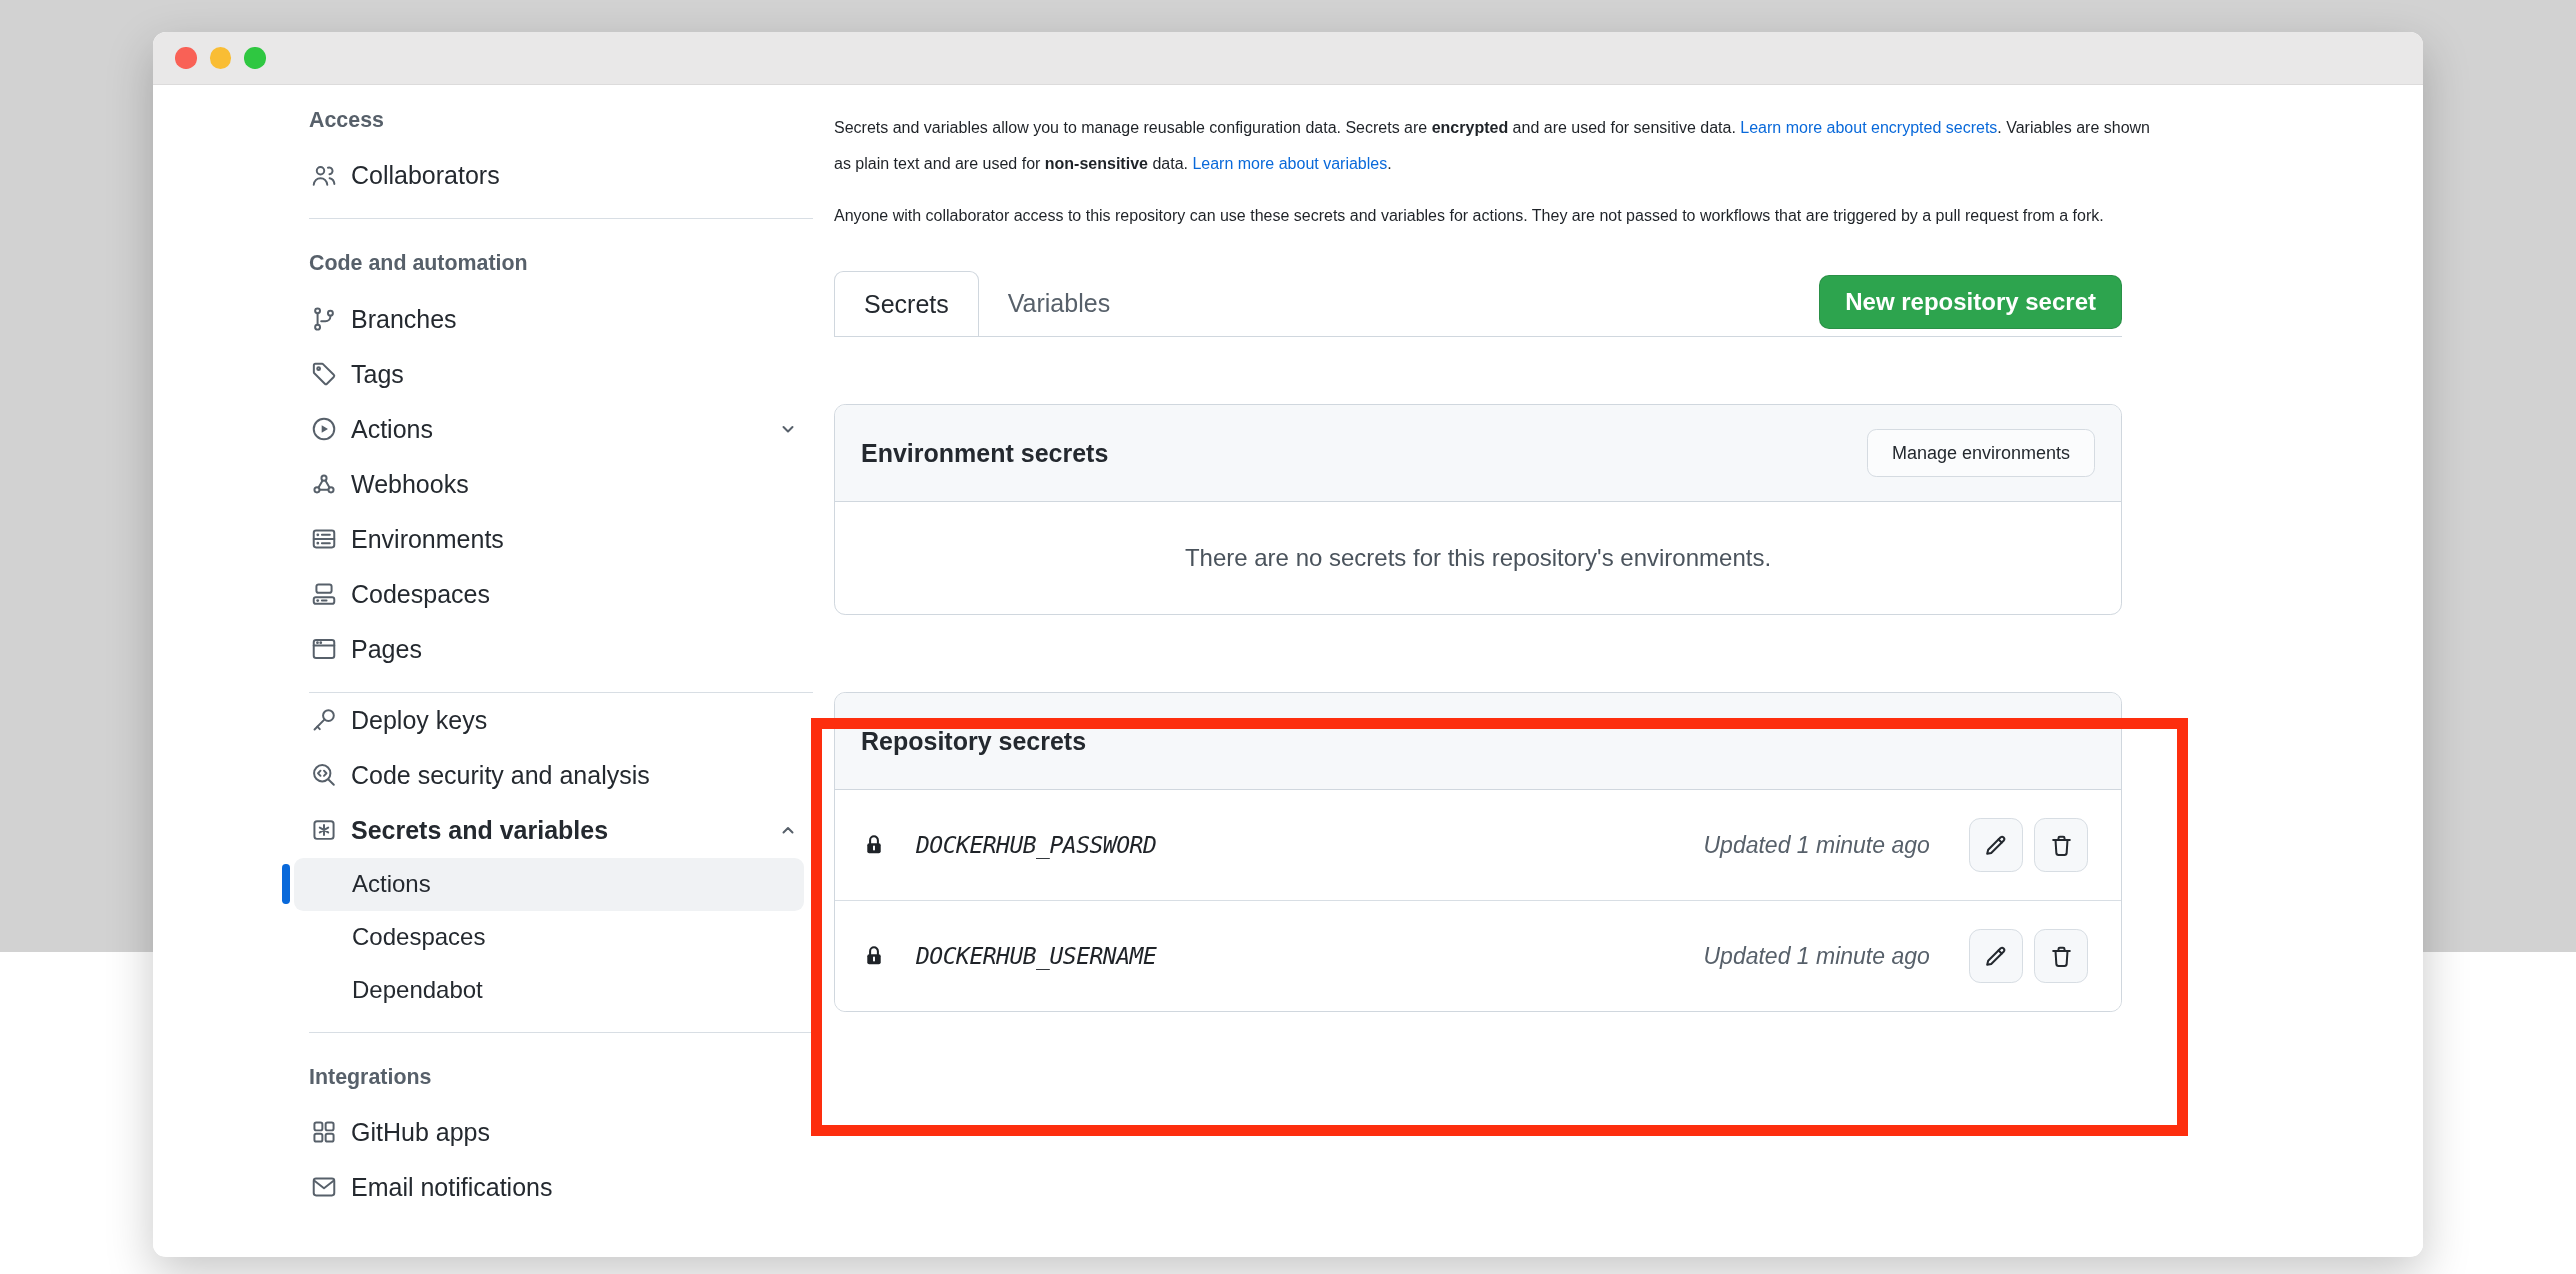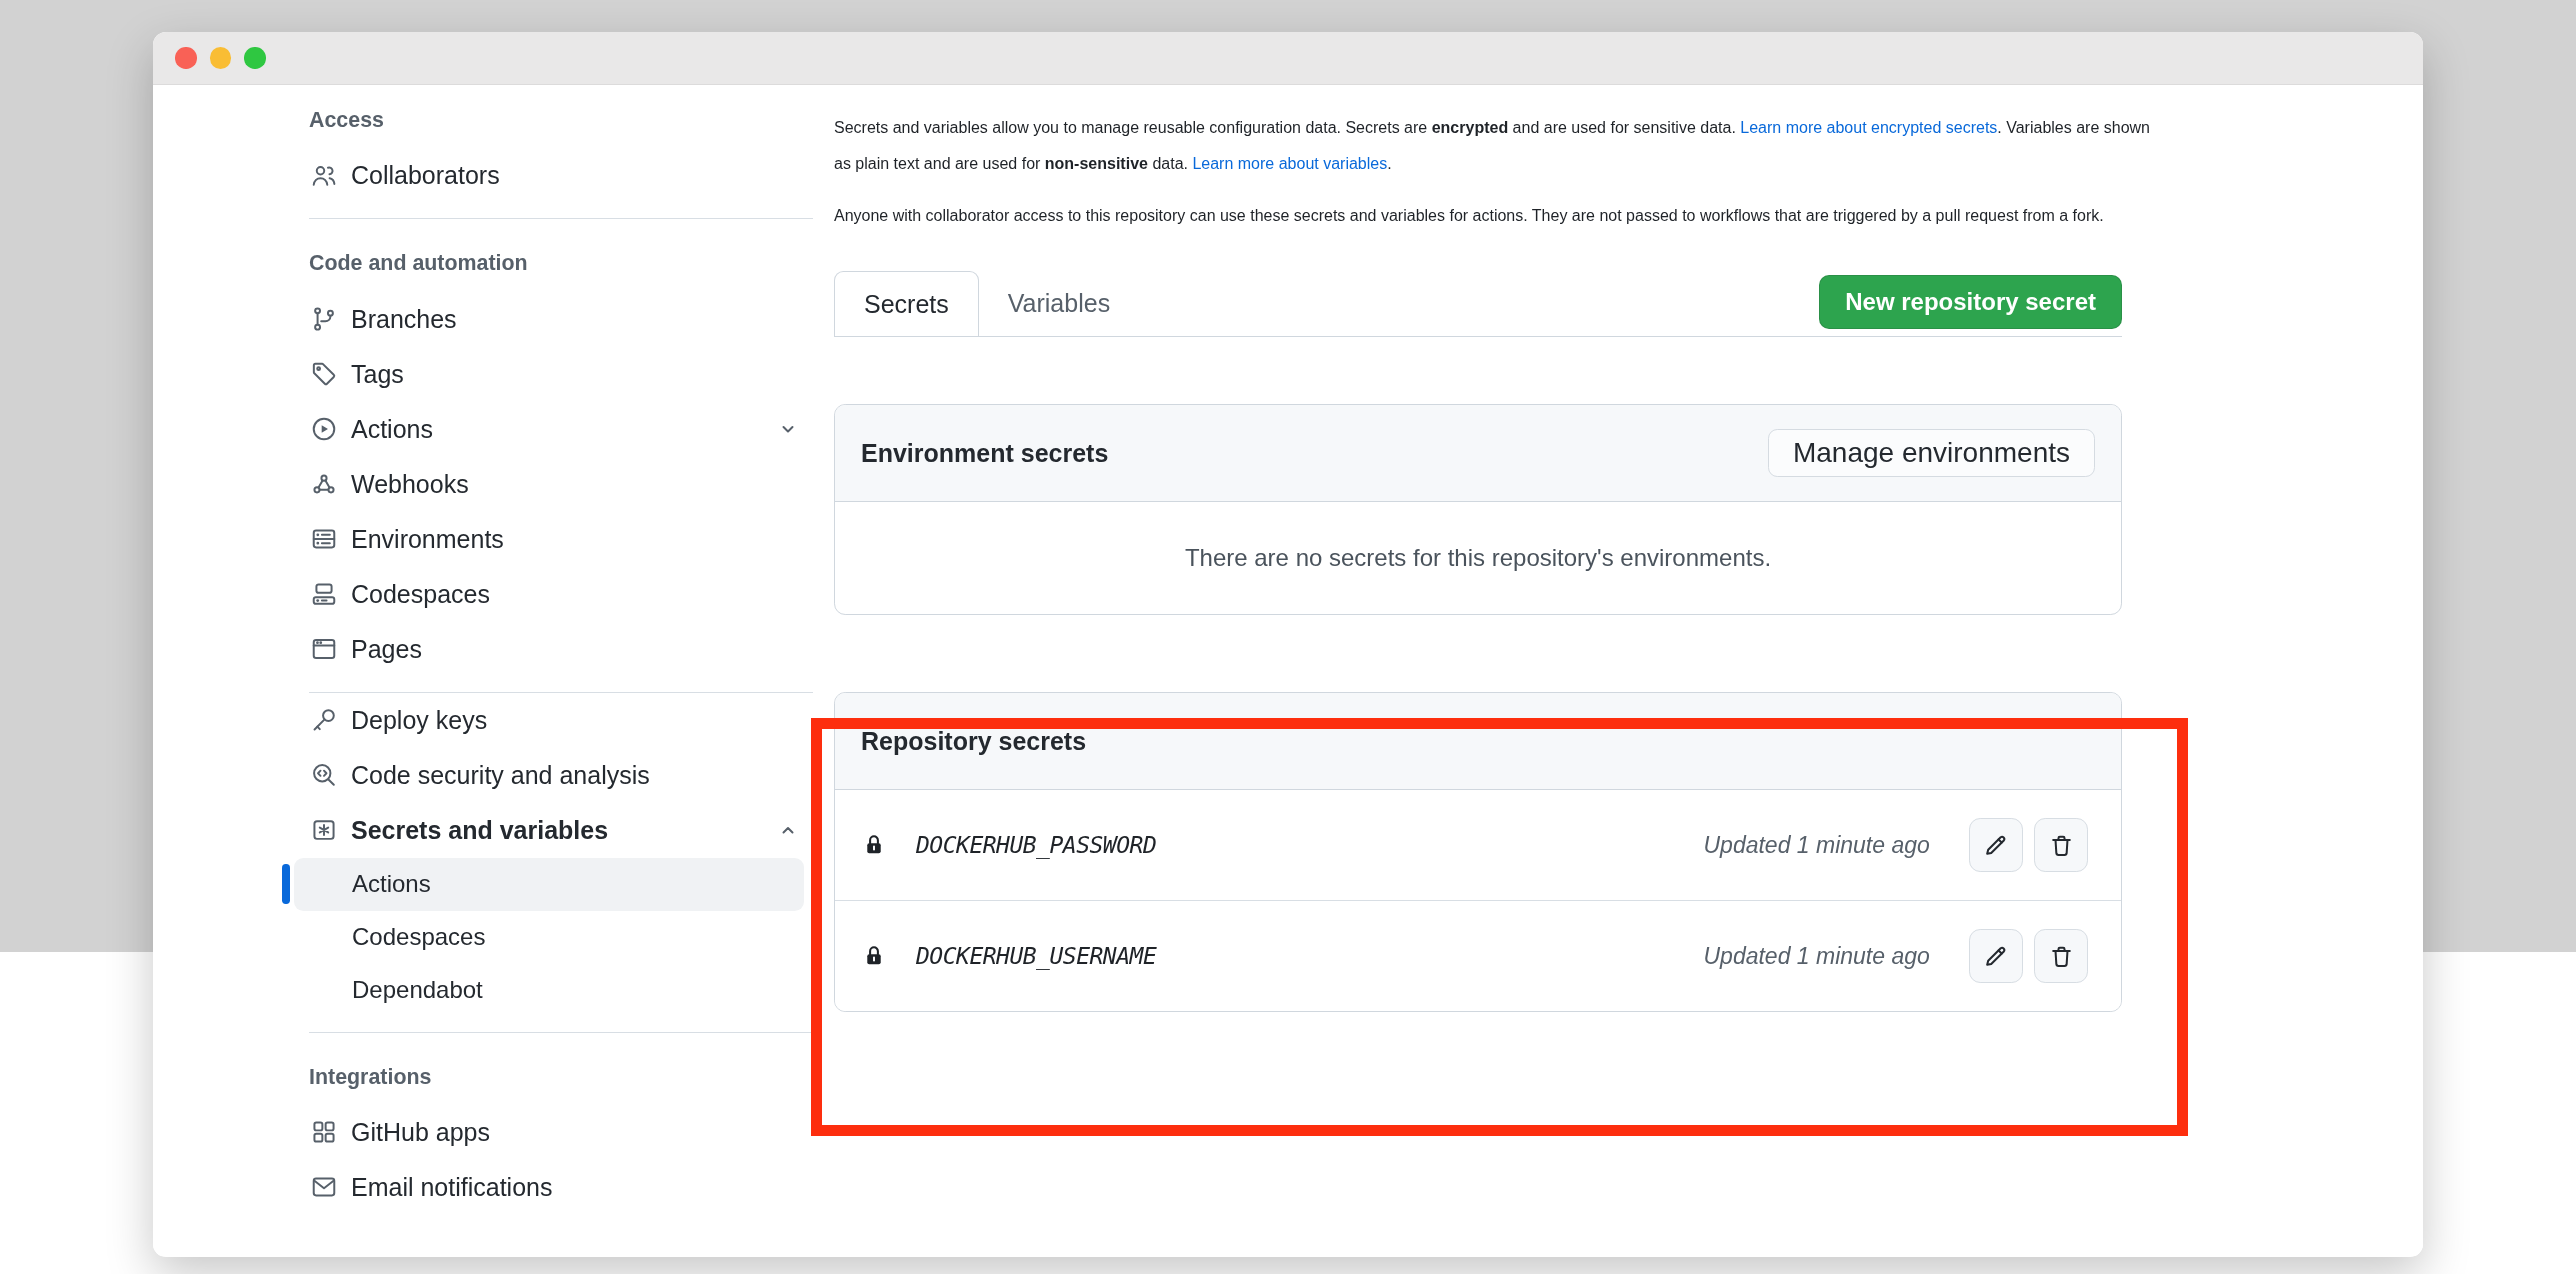--- a/index.html
+++ b/index.html
@@ -46,21 +46,21 @@
     color:#fff;font-size:24px;font-weight:700;border:0.9px solid rgba(27,31,36,.15);border-radius:10px;
     font-family:inherit;cursor:pointer;}
 
   .panel{border:0.9px solid #d0d7de;border-radius:11.2px;overflow:hidden;background:#fff;}
   .panel.env{margin-top:67px;}
   .panel.repo{margin-top:77px;}
   .panel header{height:97px;background:#f6f8fa;border-bottom:0.9px solid #d0d7de;display:flex;align-items:center;
     padding:0 26px;box-sizing:border-box;}
   .panel h3{margin:0;font-size:25px;font-weight:700;color:#24292f;}
   .btn-light{margin-left:auto;height:48px;padding:0 24px;background:#fbfcfd;border:0.9px solid #d5dbe1;border-radius:9.3px;
-    font-size:28px;font-weight:500;color:#24292f;font-family:inherit;cursor:pointer;}
+    font-size:18px;font-weight:500;color:#24292f;font-family:inherit;cursor:pointer;}
   .panel-body.empty{height:112px;display:flex;align-items:center;justify-content:center;font-size:24px;color:#4a535c;}
 
   .srow{height:110px;display:flex;align-items:center;padding:0 33px 0 26px;background:#fff;font-style:italic;}
   .srow + .srow{border-top:0.9px solid #d8dee4;}
   .srow .lock{color:#1f2328;display:flex;margin-right:29px;flex:none;}
   .sname{font-family:"DejaVu Sans Mono",monospace;font-size:23px;color:#1f2328;letter-spacing:-0.5px;}
   .updated{margin-left:auto;font-size:23px;color:#57606a;margin-right:39px;white-space:nowrap;}
   .icon-btn{width:54px;height:54px;border-radius:11.2px;background:#f6f8fa;border:0.9px solid #d7dde3;
     display:flex;align-items:center;justify-content:center;color:#24292f;cursor:pointer;flex:none;padding:0;}
   .icon-btn + .icon-btn{margin-left:11.2px;}

